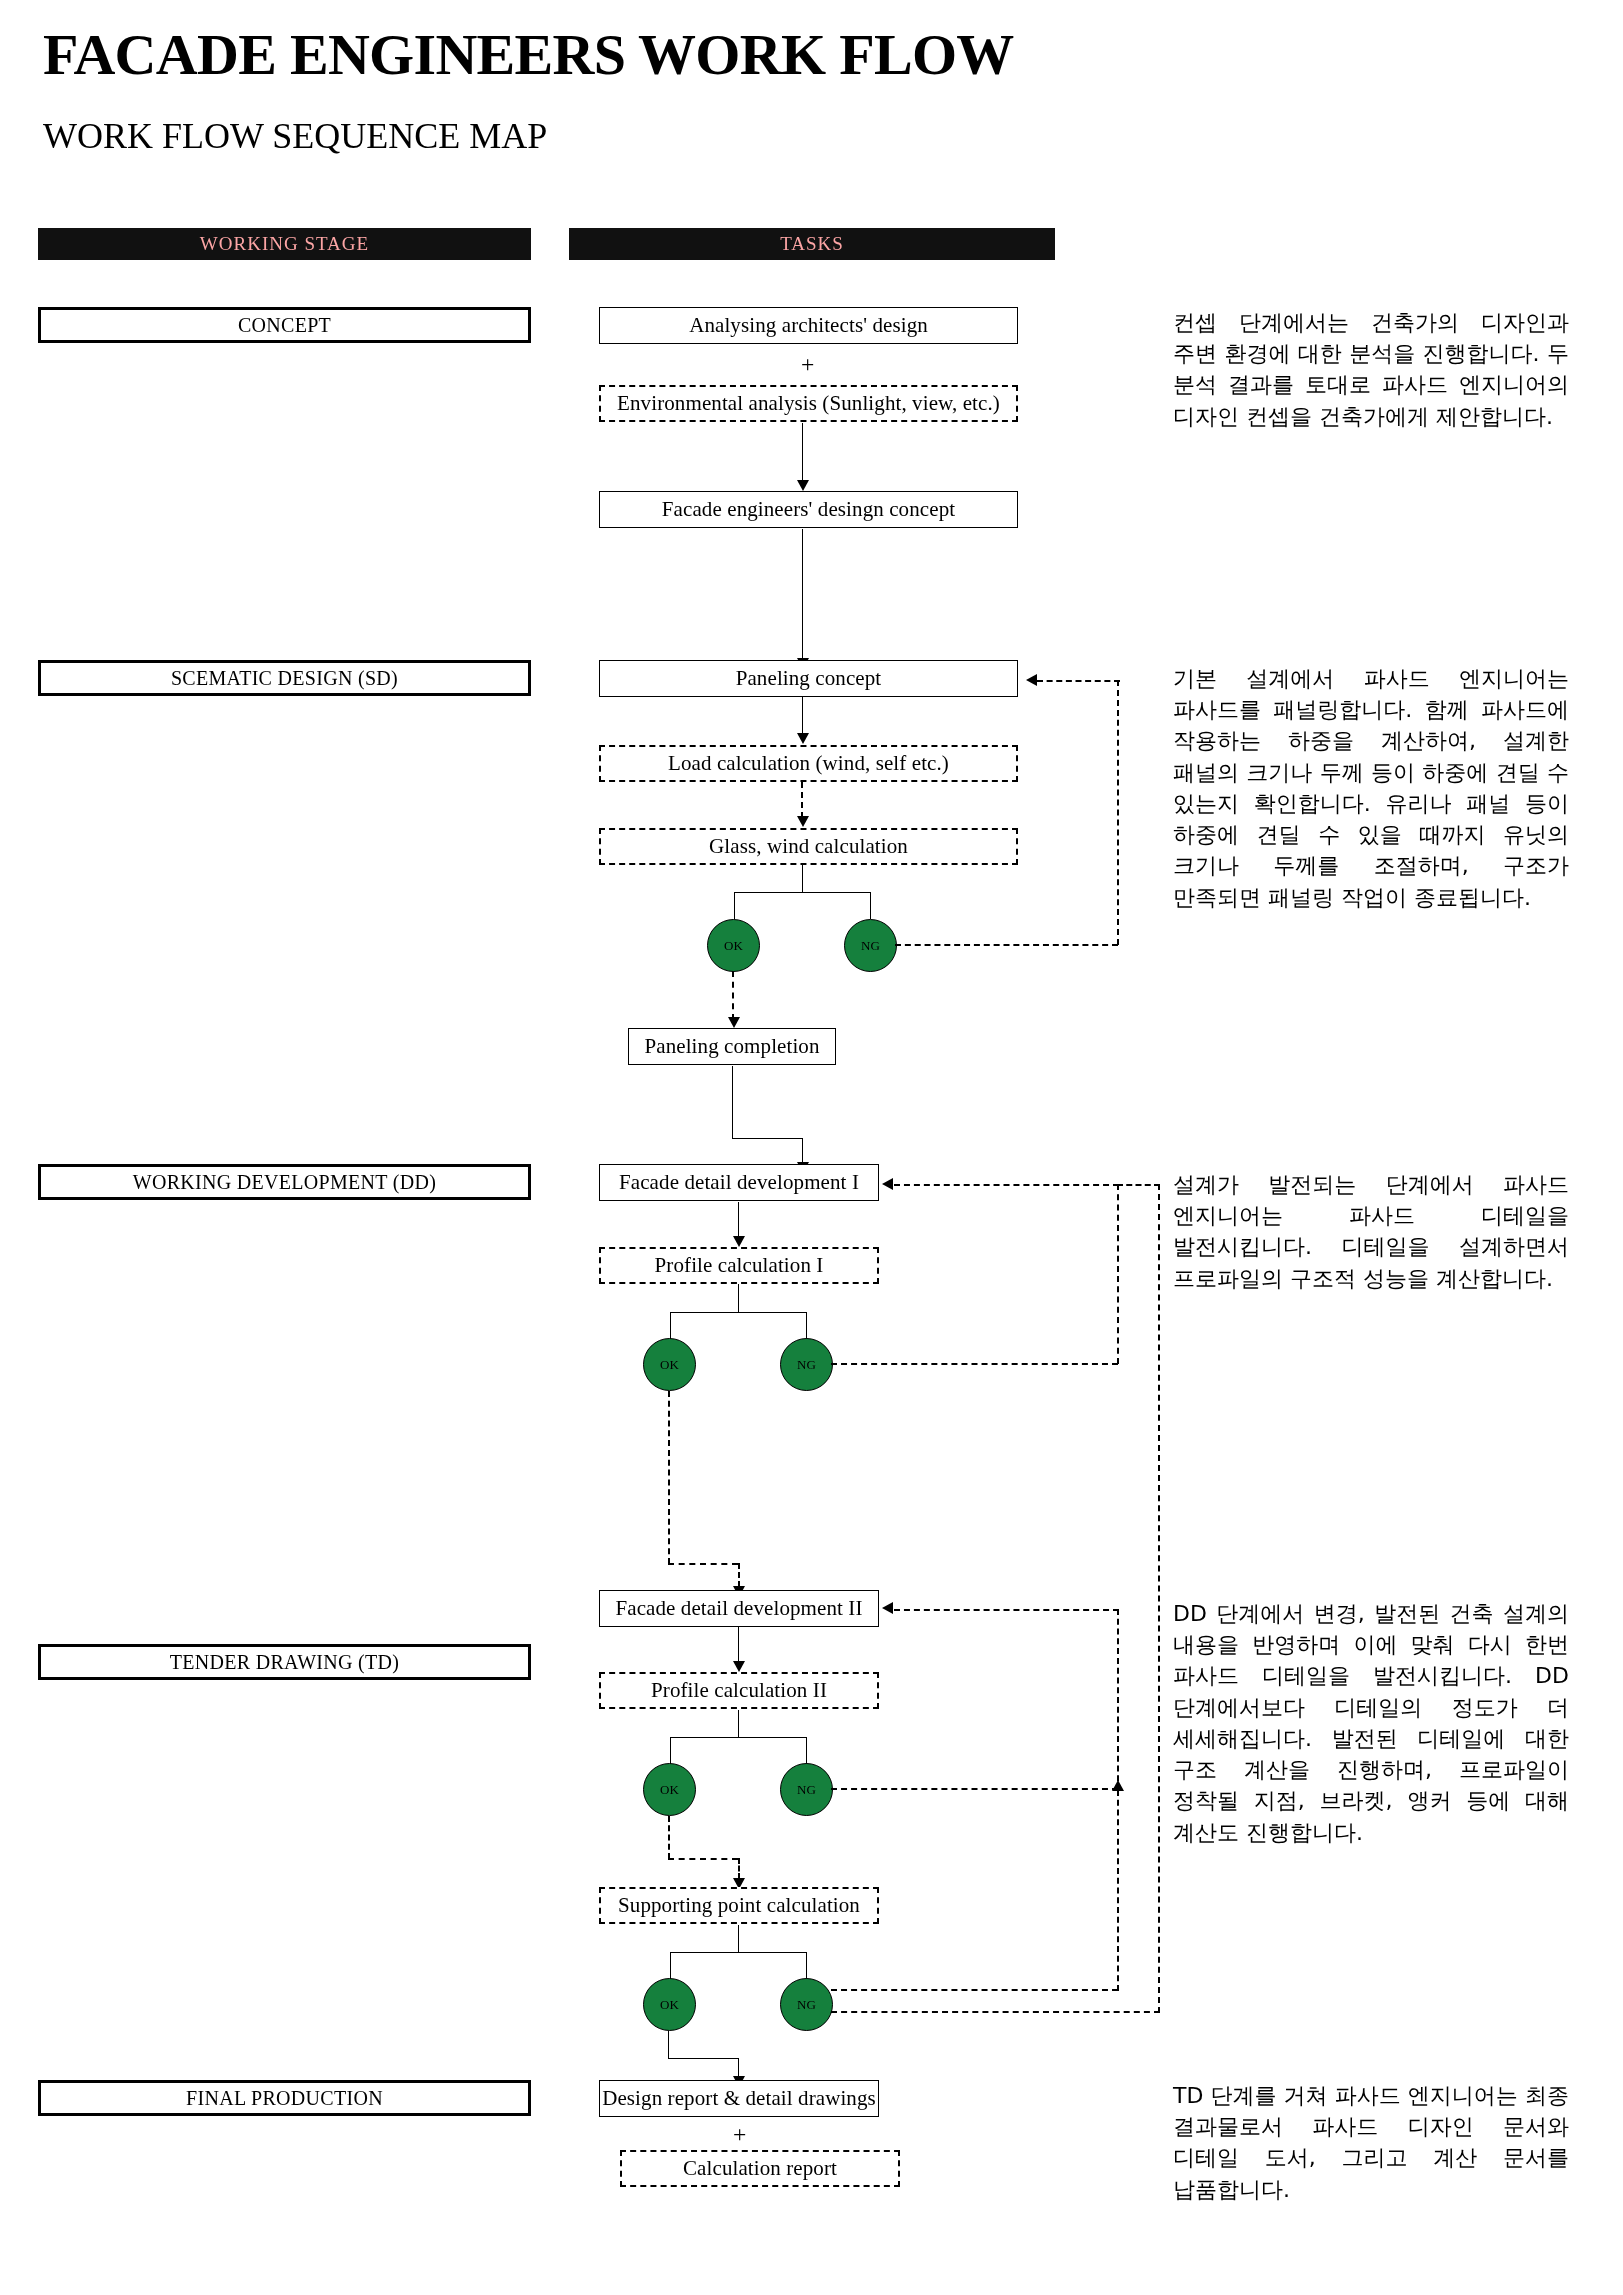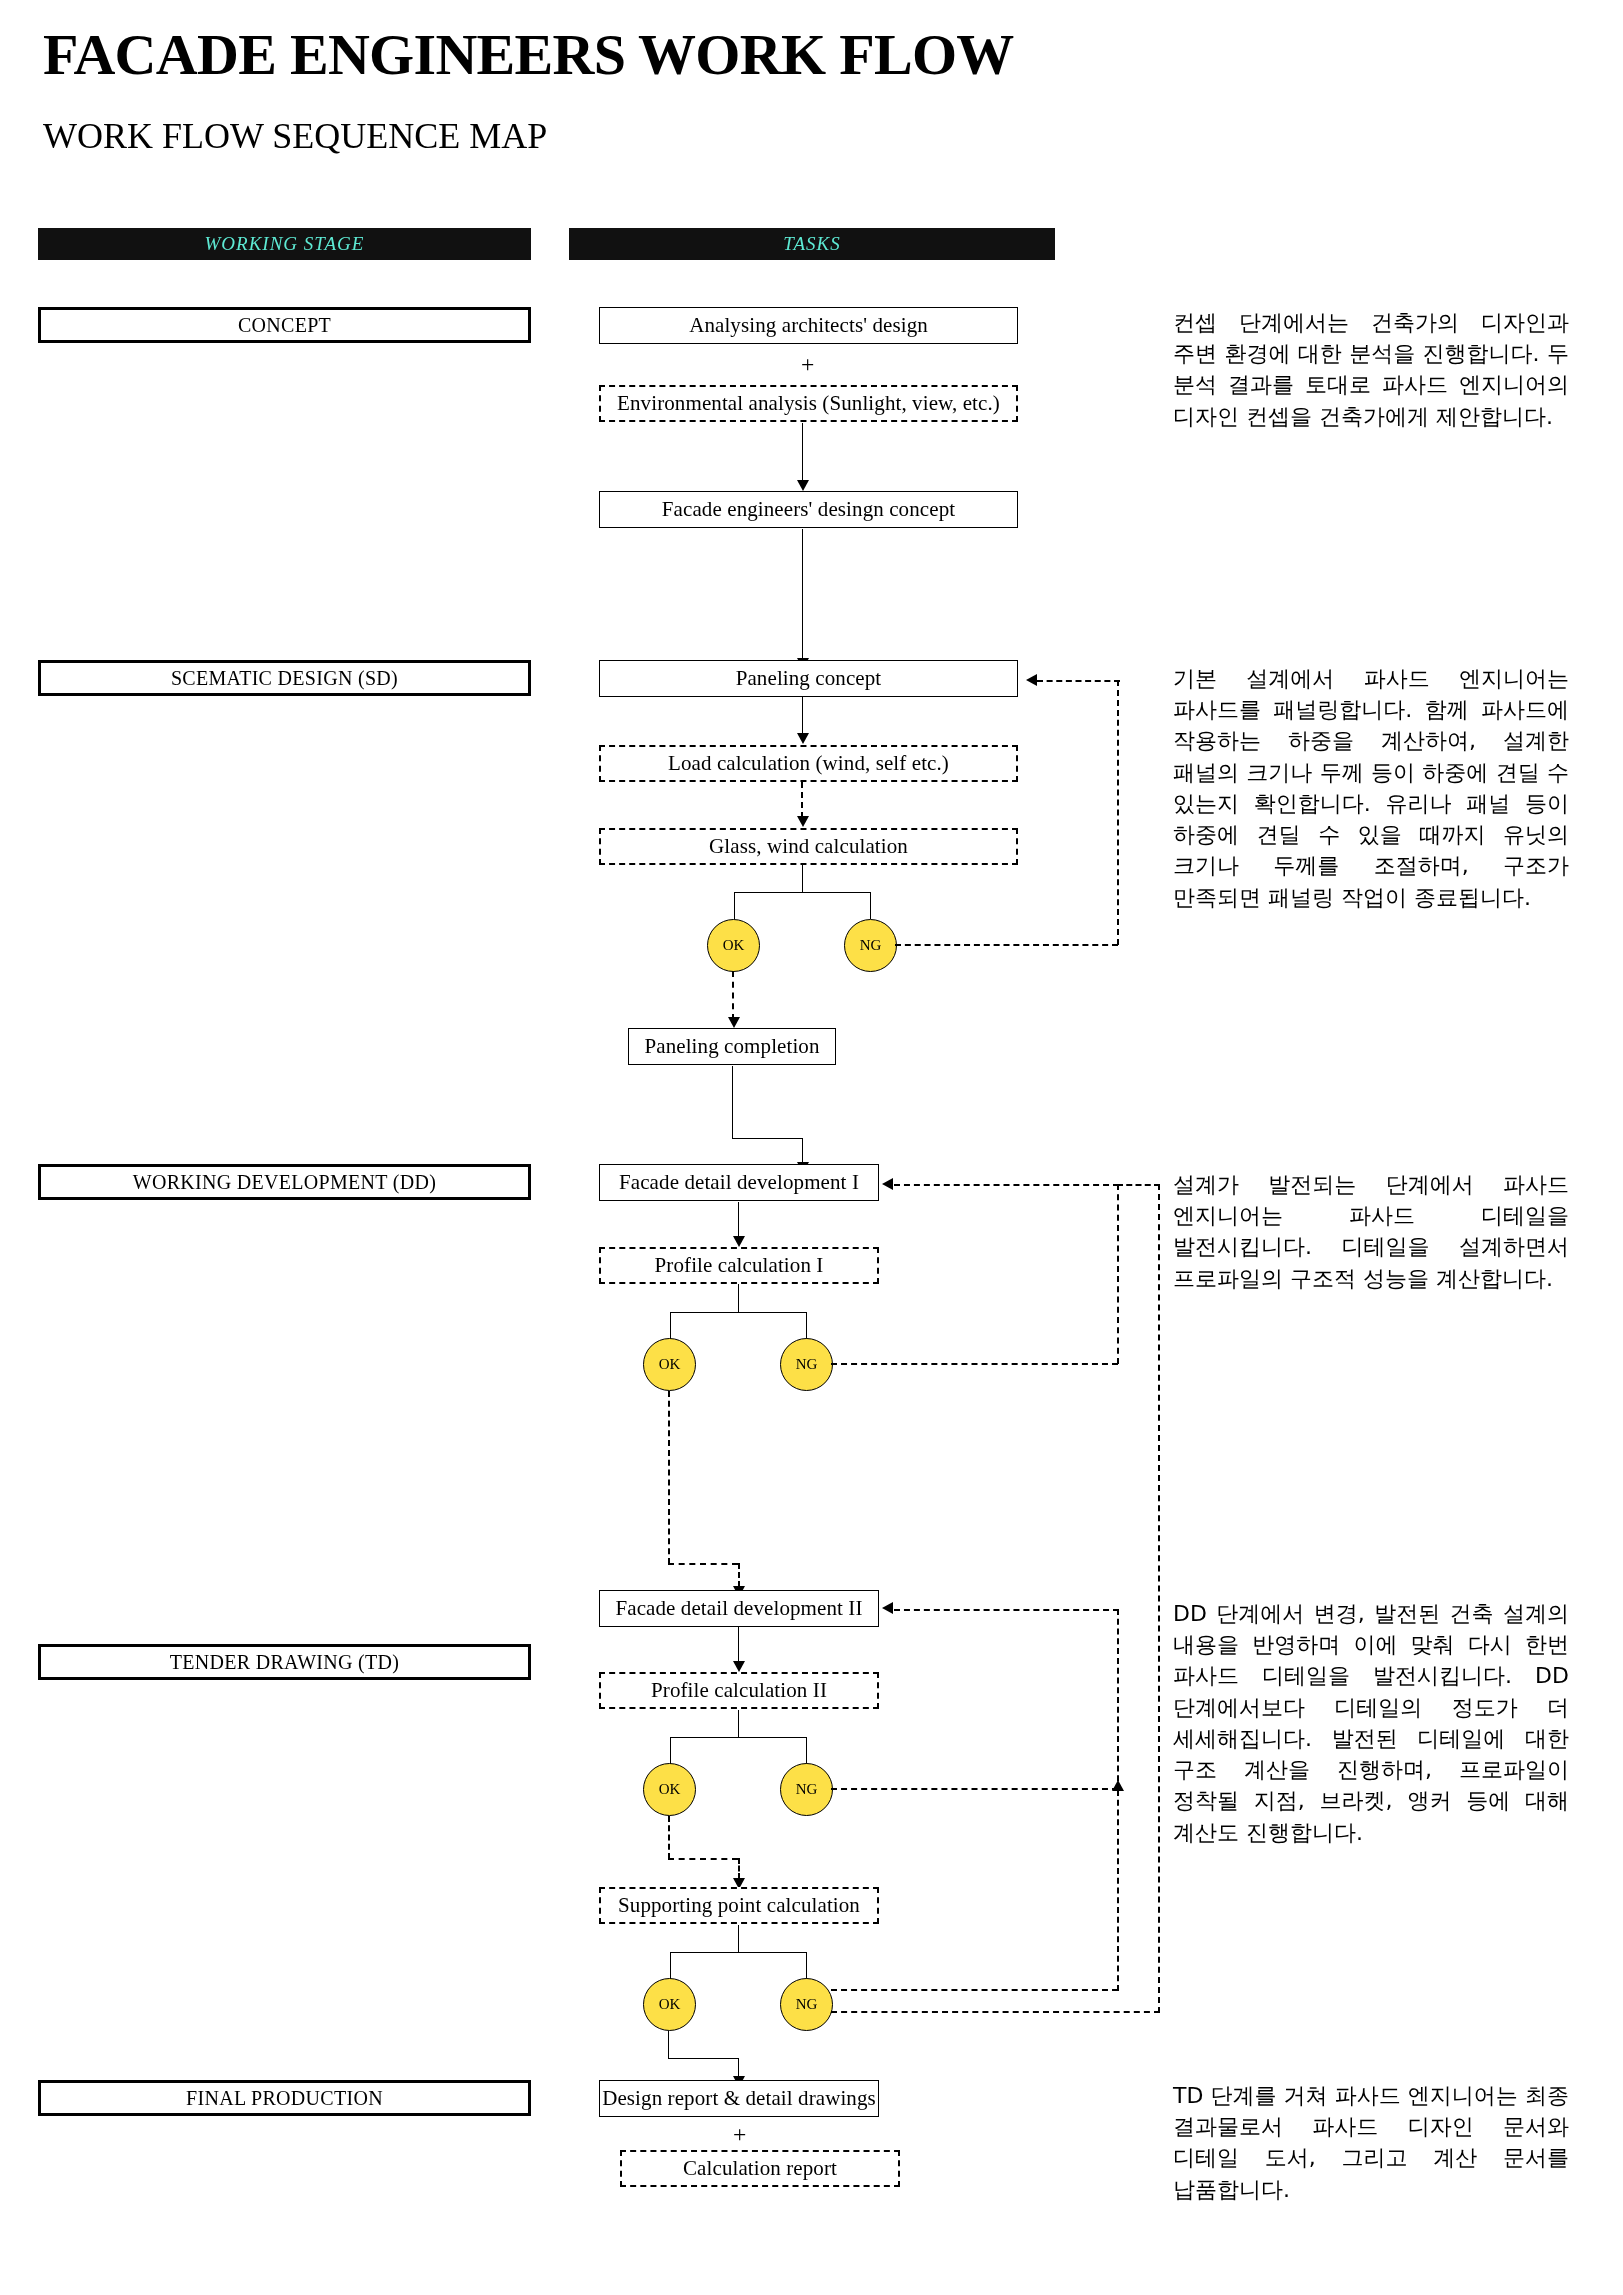--- a/index.html
+++ b/index.html
@@ -18,23 +18,23 @@
     line-height:1.0;white-space:nowrap;
   }
   #sub-title{
     left:43px;top:118px;width:1561px;
     font-size:36px;font-weight:normal;letter-spacing:0px;
     line-height:1.0;white-space:nowrap;
   }
 
   
   .colhdr{
-    background:#111;color:#5eead4;
+    background:#111;color:#fca5a5;
     display:flex;align-items:center;justify-content:center;
-    font-size:19px;letter-spacing:1px;font-style:italic;
+    font-size:19px;letter-spacing:1px;
   }
   #hdr-stage{left:38px;top:228px;width:493px;height:32px;}
   #hdr-tasks{left:569px;top:228px;width:486px;height:32px;}
 
   
   .stage-box{
     width:493px;height:36px;left:38px;
     border:3.5px solid #000;background:#fff;
     display:flex;align-items:center;justify-content:center;
     font-size:20px;letter-spacing:0.3px;box-sizing:border-box;
@@ -46,22 +46,22 @@
     display:flex;align-items:center;justify-content:center;
     font-size:21px;letter-spacing:0.1px;
     height:37px;
   }
   .solid{border:1.4px solid #000;}
   .dashed{border:2.8px dashed #000;}
 
   
   .node{
     width:53px;height:53px;border:1.4px solid #000;border-radius:50%;
-    background:#fde047;display:flex;align-items:center;justify-content:center;
-    font-size:15px;box-sizing:border-box;
+    background:#15803d;display:flex;align-items:center;justify-content:center;
+    font-size:13px;box-sizing:border-box;
   }
 
   
   .plus{font-size:23.6px;line-height:1;}
 
   
   .ln-v-solid{width:0;border-left:1.4px solid #000;}
   .ln-h-solid{height:0;border-top:1.4px solid #000;}
   .ln-v-dash{width:0;border-left:2.8px dashed #000;}
   .ln-h-dash{height:0;border-top:2.8px dashed #000;}

